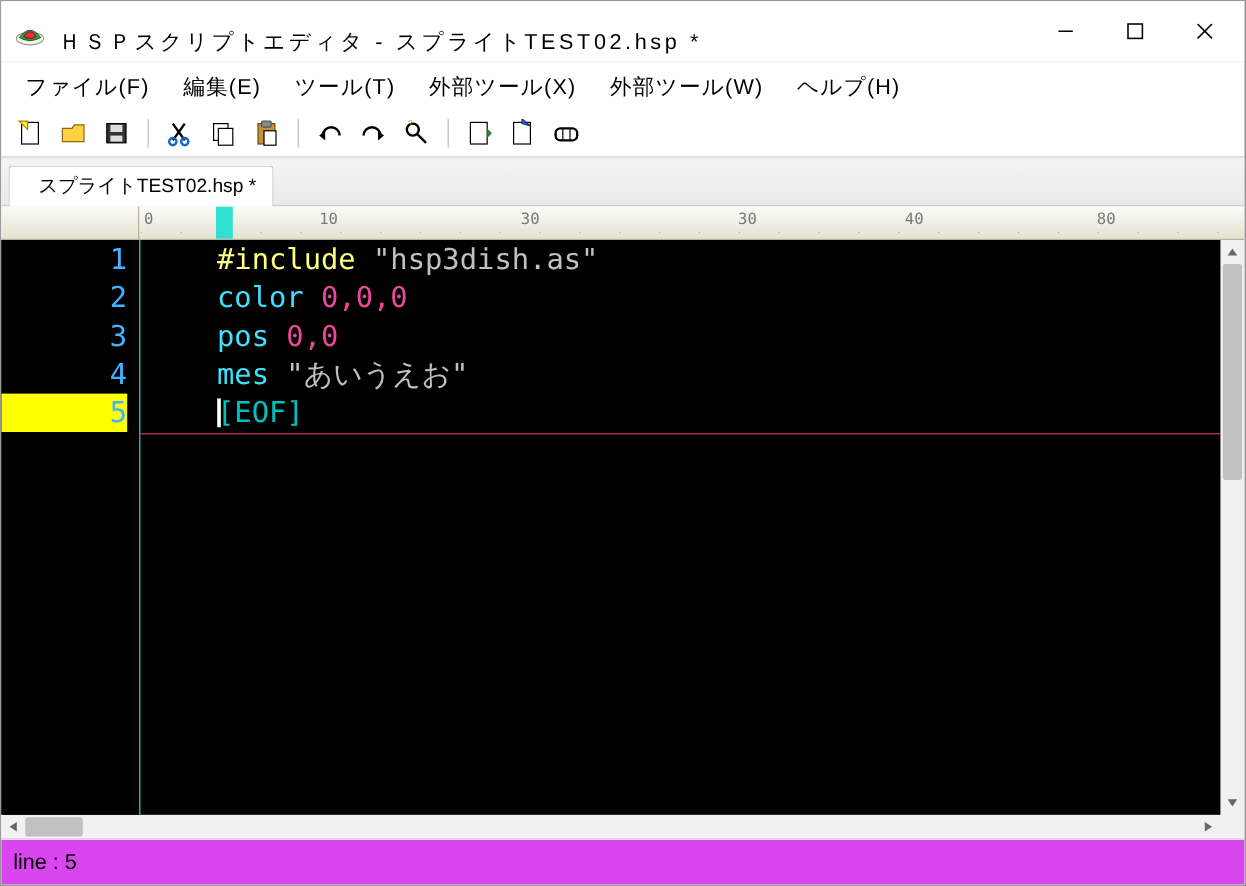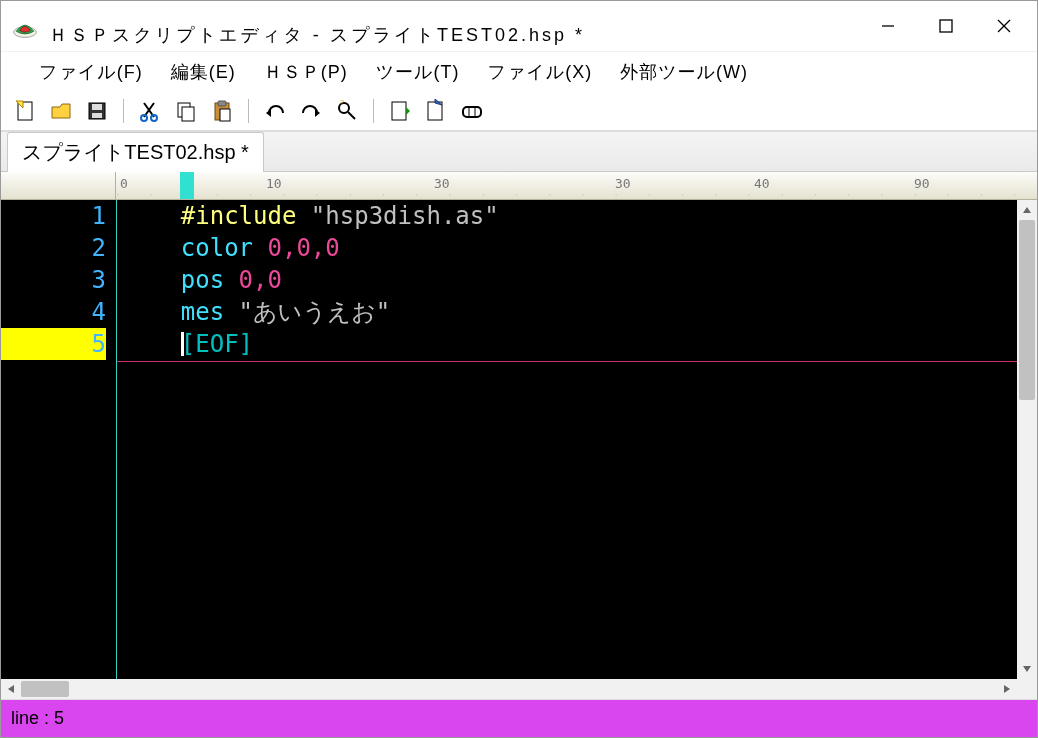--- a/index.html
+++ b/index.html
@@ -23,21 +23,21 @@
     background: #fff;
   }
   .titlebar .appicon { width: 28px; height: 28px; margin-right: 10px; }
   .titlebar .title { flex: 1; font-size: 18px; letter-spacing: 3px; color: #000; margin-top: 17px; }
   .winbtn { width: 58px; height: 42px; display:flex; align-items:center; justify-content:center; }
   .winbtn svg { stroke:#000; stroke-width:1.3; fill:none; }
   .menubar {
     height: 40px;
     display: flex;
     align-items: center;
-    padding: 0 24px;
+    padding: 0 6px;
     gap: 0;
     border-top: 1px solid #f0f0f0;
   }
   .menubar .menuitem {
     padding: 6px 14px;
     font-size: 18px;
     letter-spacing: 1px;
     cursor: default;
   }
   .toolbar {
@@ -56,22 +56,22 @@
     border-top:1px solid #ddd;
     display:flex;
     align-items:flex-end;
     padding-left:6px;
   }
   .tab {
     background:#fff;
     border:1px solid #c9c9c9;
     border-bottom:none;
     border-radius:3px 3px 0 0;
-    padding:6px 14px 6px 14px;
-    font-size:20px;
+    padding:6px 14px 6px 24px;
+    font-size:16px;
     position:relative;
     top:1px;
     text-align:center;
   }
   .editorframe {
     flex:1;
     background:#ece9d8;
     padding:0;
     display:flex;
     flex-direction:column;
@@ -183,24 +183,24 @@
     <svg width="16" height="16">
         <line x1="2" y1="2" x2="14" y2="14"></line>
         <line x1="14" y1="2" x2="2" y2="14"></line>
       </svg>
   </div>
 </div>
 
 <div class="menubar">
   <span class="menuitem">ファイル(F)</span>
   <span class="menuitem">編集(E)</span>
-  <span class="menuitem">ＨＳＰ(P)</span>
   <span class="menuitem">ツール(T)</span>
-  <span class="menuitem">ファイル(X)</span>
+  <span class="menuitem">外部ツール(X)</span>
   <span class="menuitem">外部ツール(W)</span>
+  <span class="menuitem">ヘルプ(H)</span>
 </div>
 
 <div class="toolbar">
   <span class="tbtn">
     <svg width="24" height="24">
         <rect x="5" y="3" width="14" height="18" fill="#fff" stroke="#000"></rect>
         <polygon points="3,2 10,2 10,9" fill="#ffeb3b" stroke="#b08000"></polygon>
       </svg>
   </span>
   <span class="tbtn">
@@ -287,21 +287,21 @@
 
   <div class="ruler">
     <div class="gutterpad"></div>
     <div class="ticks">
       <div class="caret-mark" style="left:64px"></div>
       <span class="tmark" style="left:4px">0</span>
       <span class="tmark" style="left:150px">10</span>
       <span class="tmark" style="left:318px">30</span>
       <span class="tmark" style="left:499px">30</span>
       <span class="tmark" style="left:638px">40</span>
-      <span class="tmark" style="left:798px">90</span>
+      <span class="tmark" style="left:798px">80</span>
       <div class="dots">· · · · · · · · · · · · · · · · · · · · · · · · · · · · · · · · · · · · · · · · · · · · · · · · · · · · · · · · · · · · · · · · · · · · · · · · · · · · · · · · · · · · · · · · · · · · · · · · · · · · · · · · · · · · · · · · · ·</div>
     </div>
   </div>
 
   <div class="editbody">
     <div class="codearea">
       <div class="gutter" id="gutter">
           <div class="ln">1</div>
           <div class="ln">2</div>
           <div class="ln">3</div>

